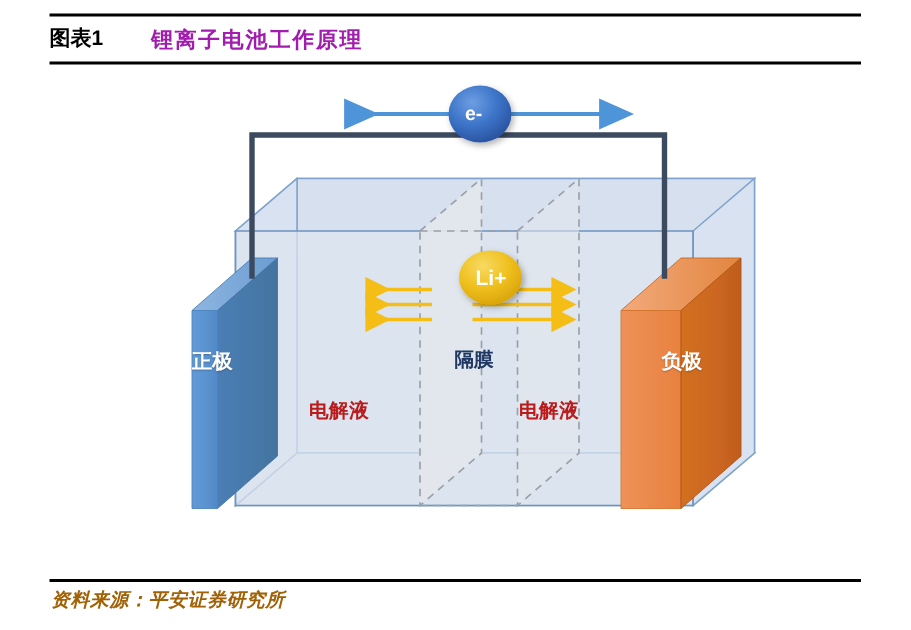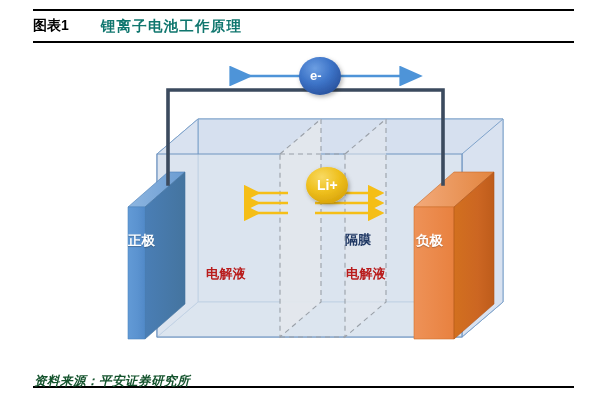--- a/index.html
+++ b/index.html
@@ -19,37 +19,37 @@
   .title-row {
     position: absolute; left: 33px; top: 12px;
     width: 541px; height: 28px;
     display: flex; align-items: center;
   }
   .title-num {
     font-size: 14px; font-weight: bold; color: #000;
     letter-spacing: 0px;
   }
   .title-text {
-    font-size: 14.5px; font-weight: bold; color: #0f766e;
+    font-size: 14.5px; font-weight: bold; color: #a21caf;
     margin-left: 32px; letter-spacing: 1.2px;
   }
   .rule-under-title {
     position: absolute; left: 33px; top: 41px;
     width: 541px; height: 2px; background: #000000;
   }
 
   
   .rule-footer {
     position: absolute; left: 33px; top: 386px;
     width: 541px; height: 1.6px; background: #000000;
   }
   .footer-text {
-    position: absolute; left: 34px; top: 373px;
+    position: absolute; left: 34px; top: 392px;
     font-size: 12.5px; font-style: italic; font-weight: bold;
-    color: #14532d; letter-spacing: 0.5px;
+    color: #a16207; letter-spacing: 0.5px;
     font-family: Liberation Sans, sans-serif;
   }
 
   
   .figure { position: absolute; left: 0; top: 44px; width: 607px; height: 340px; }
   .figure svg { display: block; }
 
   .lbl {
     position: absolute;
     font-family: "Liberation Sans", "DejaVu Sans", sans-serif;
@@ -217,23 +217,23 @@
         <ellipse cx="327" cy="141" rx="21" ry="18" fill="url(#gLi)" filter="url(#sh)"></ellipse>
       </g>
     </svg>
 
     <div class="lbl lbl-e" style="left:310px; top:24px;">e-</div>
 
     <div class="lbl lbl-li" style="left:317px; top:133px;">Li+</div>
 
     <div class="lbl lbl-electrode" style="left:128px; top:189px;">正极</div>
 
-    <div class="lbl lbl-electrode" style="left:416px; top:189px;">负极</div>
-
-    <div class="lbl lbl-sep" style="left:303px; top:188px;margin-left:42px;">隔膜</div>
+    <div class="lbl lbl-electrode" style="left:441px; top:189px;">负极</div>
+
+    <div class="lbl lbl-sep" style="left:303px; top:188px;">隔膜</div>
 
     <div class="lbl lbl-electrolyte" style="left:206px; top:221px;">电解液</div>
 
     <div class="lbl lbl-electrolyte" style="left:346px; top:221px;">电解液</div>
   </div>
 
   <div class="rule-footer"></div>
   <div class="footer-text">资料来源：平安证券研究所</div>
 
 </div>

